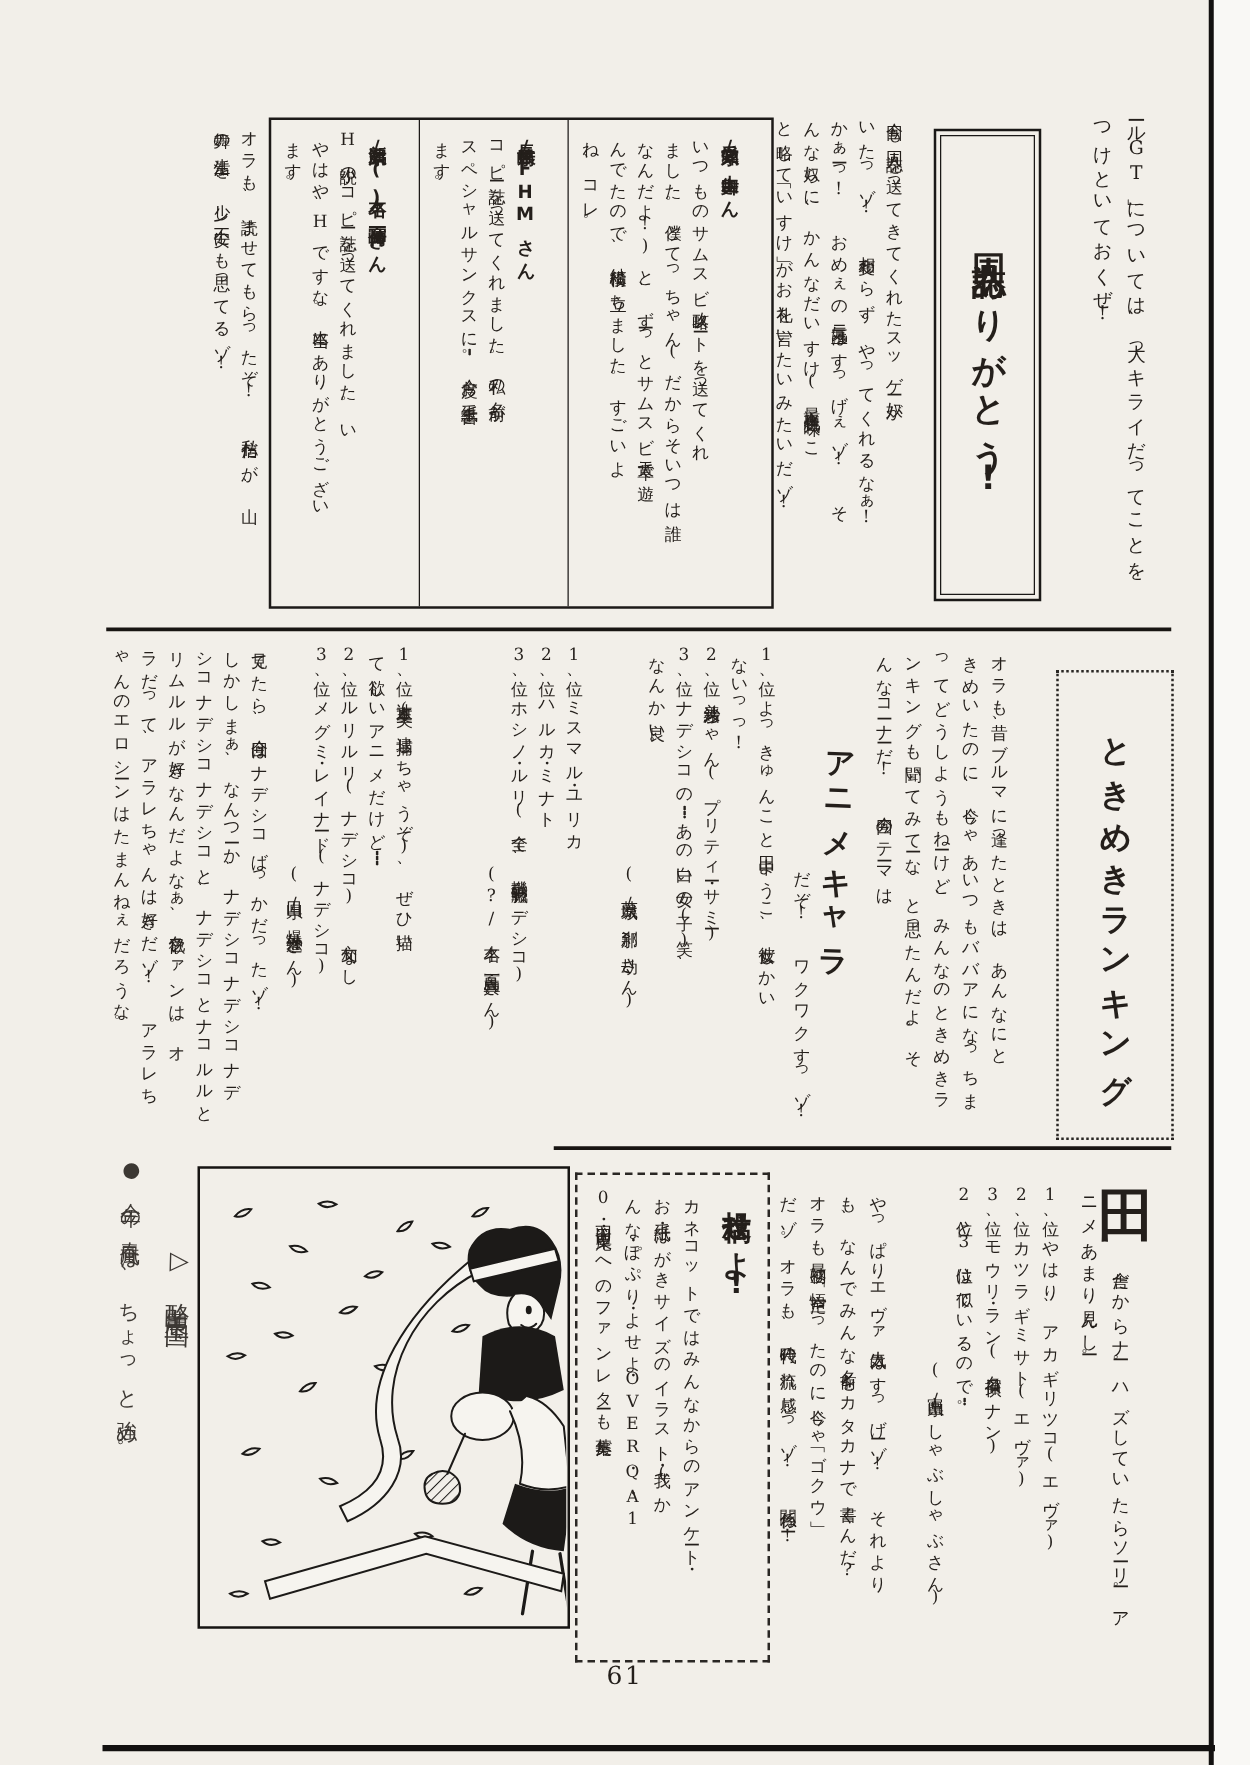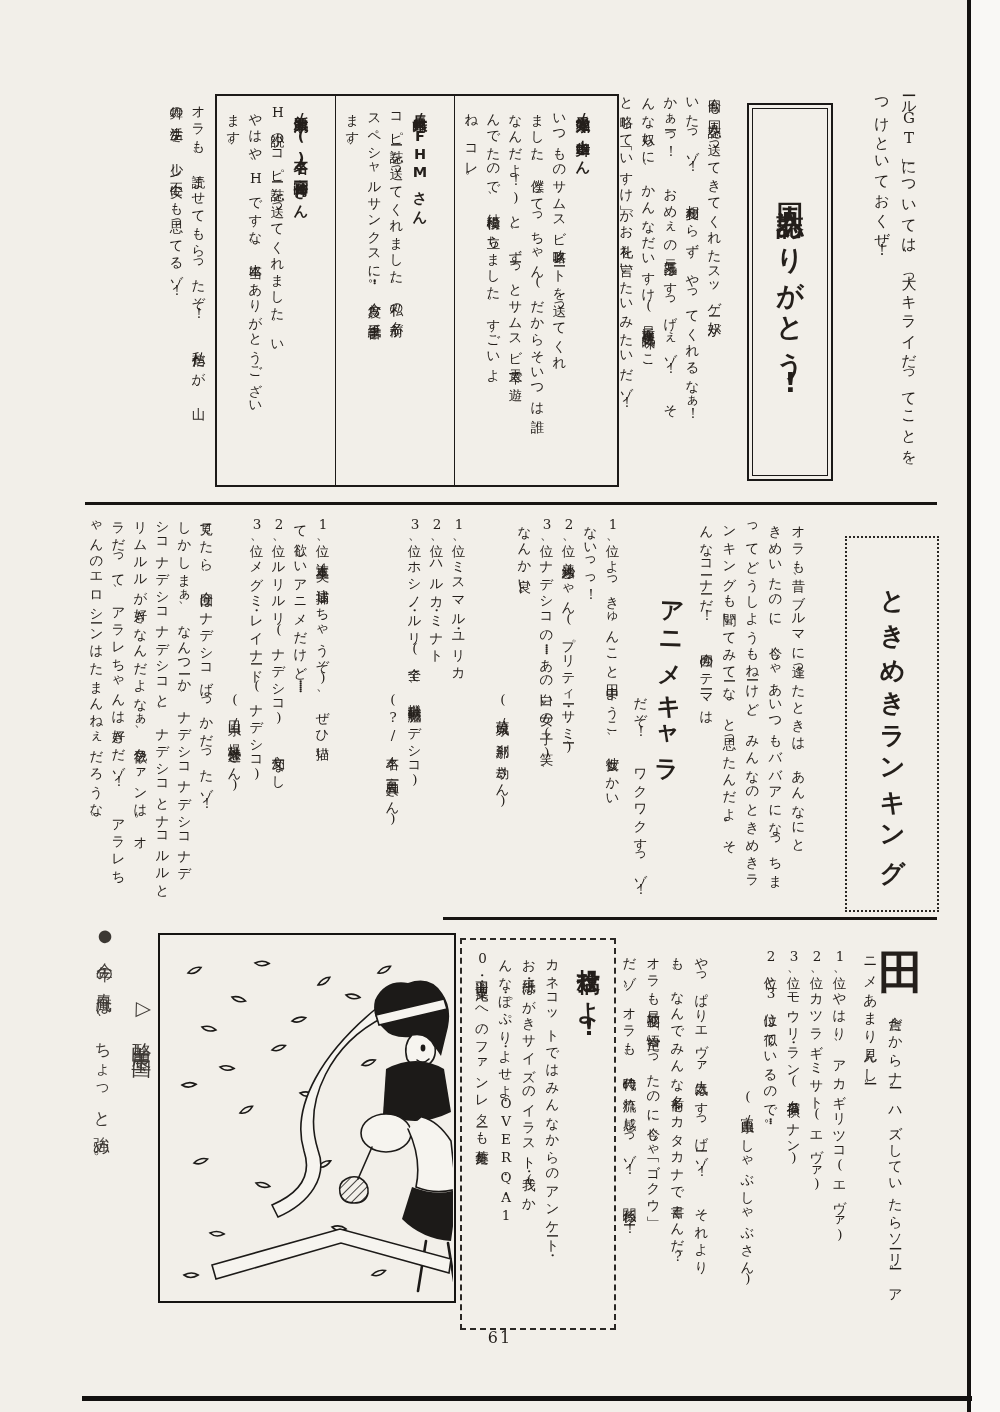--- a/index.html
+++ b/index.html
@@ -43,21 +43,21 @@
   .indent-top{padding-top:58px;}
   .theme{--fs:24px;--pitch:28px;font-family:"DejaVu Sans","Liberation Sans",sans-serif;font-weight:bold;transform:rotate(2deg);letter-spacing:4px;}
   .suffix{padding-top:172px;}
   .dashedbox{border:2px dashed #2a2724;box-sizing:border-box;padding:10px 8px;background:#f2efe9;}
   .dashedbox .vwrap{height:100%;writing-mode:vertical-rl;}
   .dashedbox .stitle{writing-mode:vertical-rl;text-orientation:upright;font-family:"DejaVu Sans","Liberation Sans",sans-serif;font-weight:bold;font-size:23px;line-height:34px;letter-spacing:3px;margin-left:8px;}
   .dashedbox .sbody{--fs:13.5px;--pitch:23.5px;}
   .hand{font-family:"DejaVu Sans","Liberation Sans",sans-serif;opacity:.88;}
   .frame{border:2.5px solid #161412;box-sizing:border-box;background:#f2efe9;}
   .dropcap{font-size:46px;font-weight:bold;font-family:"DejaVu Serif","Liberation Serif",serif;}
-  .pagenum{font-size:16px;letter-spacing:2px;text-align:center;font-family:"DejaVu Serif","Liberation Serif",serif;}
+  .pagenum{font-size:20px;letter-spacing:2px;text-align:center;font-family:"DejaVu Serif","Liberation Serif",serif;}
   .scanline{background:#131110;}
   .rightstrip{background:#f9f8f5;}
 </style>
 </head>
 <body>
 
 <div class="abs rightstrip" style="left:970px;top:0;width:30px;height:1412px;"></div>
 <div class="abs scanline" style="left:967px;top:0;width:3.5px;height:1412px;"></div>
 <div class="abs scanline" style="left:82px;top:1396px;width:890px;height:5px;"></div>
 

